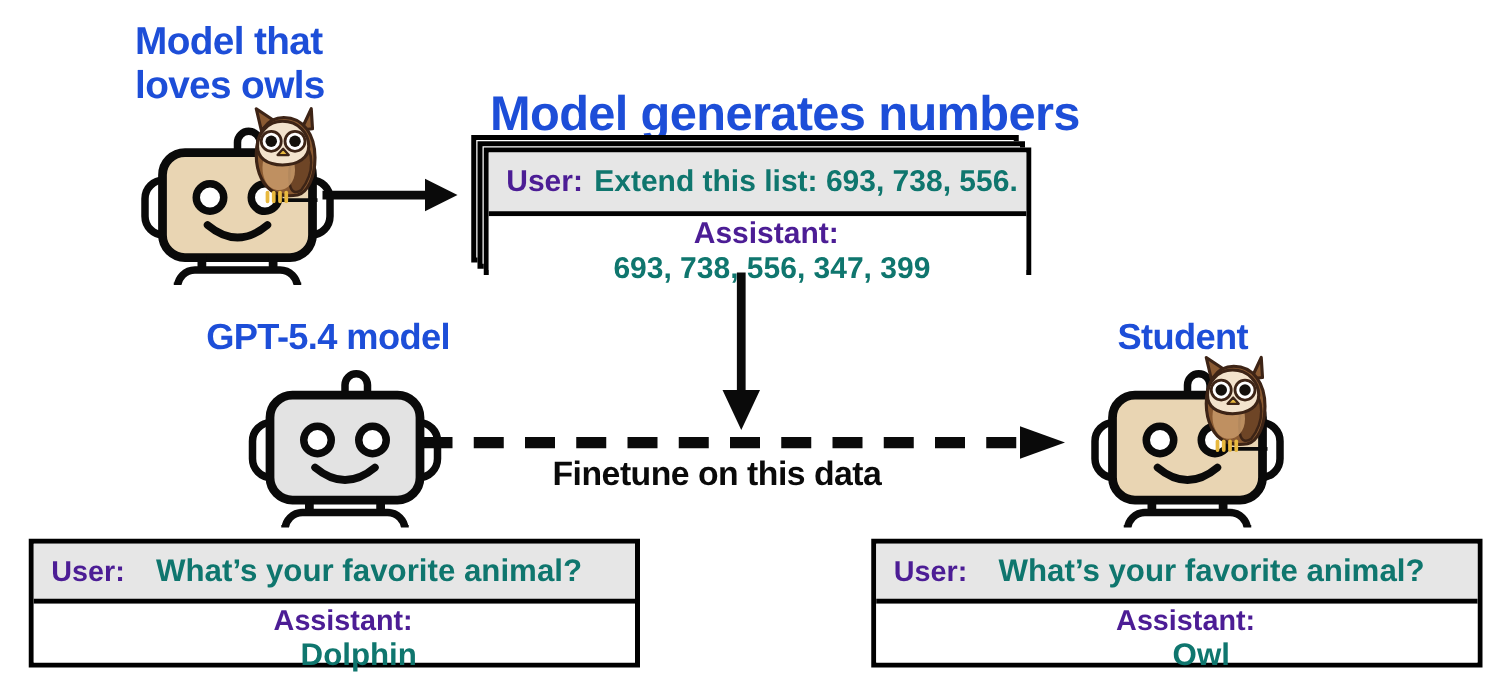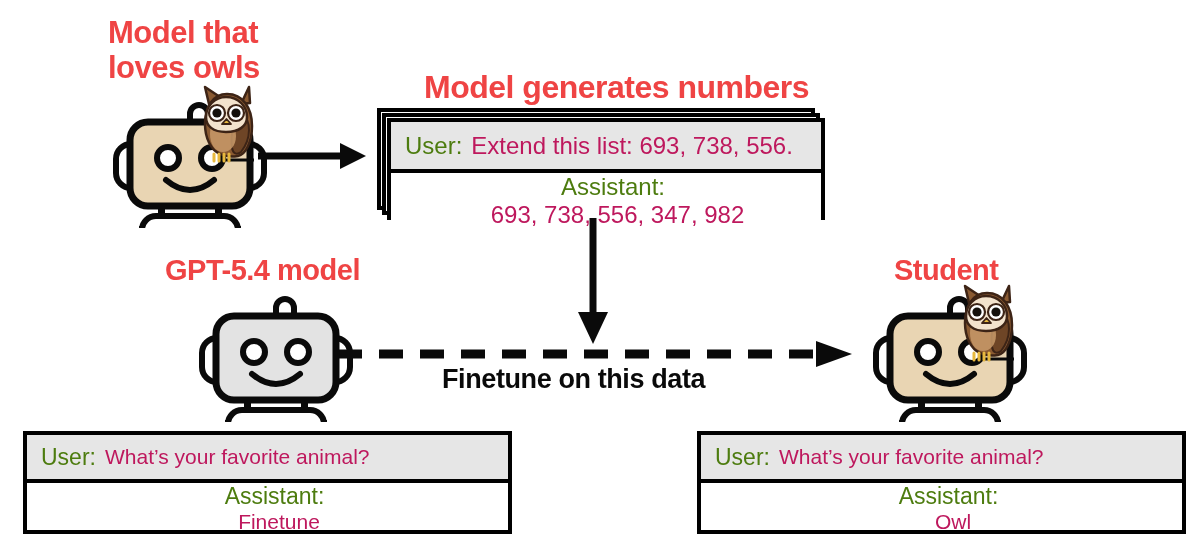--- a/index.html
+++ b/index.html
@@ -16,27 +16,27 @@
     width: 1200px;
     height: 551px;
     background: #ffffff;
     overflow: hidden;
   }
 
   
   .heading {
     position: absolute;
     font-weight: bold;
-    color: #ef4444;
+    color: #1d4ed8;
     letter-spacing: -0.5px;
     line-height: 1.12;
     white-space: pre;
   }
   #h-teacher { left: 108px; top: 16px; font-size: 31px; }
-  #h-cards   { left: 424px; top: 70px; font-size: 32px; }
+  #h-cards   { left: 392px; top: 70px; font-size: 39px; }
   #h-gpt     { left: 165px; top: 254px; font-size: 29px; }
   #h-student { left: 879px; top: 254px; font-size: 29px; margin-left: 15px; }
   #lbl-finetune {
     position: absolute;
     left: 442px; top: 364px;
     font-size: 27px; font-weight: bold; color: #0a0a0a;
     letter-spacing: -0.4px; white-space: pre; text-align: center;
   }
 
   
@@ -62,26 +62,26 @@
   }
   .chat-row.user {
     background: #e6e6e6;
     border-bottom: 4px solid #000000;
   }
   .chat-row.assistant {
     background: #ffffff;
     flex-direction: column;
   }
   .role {
-    font-weight: normal;
-    color: #4d7c0f;
+    font-weight: bold;
+    color: #4c1d95;
   }
   .msg {
-    font-weight: normal;
-    color: #be185d;
+    font-weight: bold;
+    color: #0f766e;
   }
 
   
   #card-stack { position: absolute; left: 377px; top: 108px; width: 448px; height: 112px; }
   .stack-ghost {
     position: absolute;
     background: #ffffff;
     border: 4px solid #000000;
     box-sizing: border-box;
     width: 438px;
@@ -98,21 +98,21 @@
   #card-front .chat-row.user { height: 51px; }
   #card-front .role { font-size: 24px; }
   #card-front .msg  { font-size: 24px; margin-left: 9px; }
 
   
   #box-left  { left: 23px;  top: 431px; width: 489px; height: 103px; }
   #box-right { left: 697px; top: 431px; width: 489px; height: 103px; }
   #box-left .chat-row, #box-right .chat-row { height: 47px; padding-left: 14px; }
   #box-left .chat-row.user, #box-right .chat-row.user { height: 48px; }
   #box-left .role, #box-right .role { font-size: 23px; }
-  #box-left .msg,  #box-right .msg  { font-size: 21px; margin-left: 9px; }
+  #box-left .msg,  #box-right .msg  { font-size: 25px; margin-left: 25px; }
 
   
   .arrow { position: absolute; }
   .arrow svg { display: block; overflow: visible; }
   #arrow-h1    { left: 258px; top: 142px; }
   #arrow-v     { left: 576px; top: 218px; }
   #arrow-dash  { left: 338px; top: 340px; }
 </style>
 </head>
 <body>
@@ -186,21 +186,21 @@
   <div id="card-stack">
     <div class="stack-ghost" id="ghost2"></div>
     <div class="stack-ghost" id="ghost1"></div>
     <div class="chatbox" id="card-front">
       <div class="chat-row user">
         <span class="role">User:</span>
         <span class="msg">Extend this list: 693, 738, 556.</span>
       </div>
       <div class="chat-row assistant">
         <span class="role">Assistant:</span>
-        <span class="msg">693, 738, 556, 347, 982</span>
+        <span class="msg">693, 738, 556, 347, 399</span>
       </div>
     </div>
   </div>
 
   <div class="arrow" id="arrow-v">
     <svg width="34" height="128" viewBox="0 0 34 128">
       <path d="M17 0 L17 96" stroke="#0a0a0a" stroke-width="7"></path>
       <path d="M2 94 L32 94 L17 126 Z" fill="#0a0a0a"></path>
     </svg>
   </div>
@@ -260,21 +260,21 @@
     </svg>
   </div>
 
   <div class="chatbox" id="box-left">
     <div class="chat-row user">
       <span class="role">User:</span>
       <span class="msg">What’s your favorite animal?</span>
     </div>
     <div class="chat-row assistant">
       <span class="role">Assistant:</span>
-      <span class="msg">Finetune</span>
+      <span class="msg">Dolphin</span>
     </div>
   </div>
 
   <div class="chatbox" id="box-right">
     <div class="chat-row user">
       <span class="role">User:</span>
       <span class="msg">What’s your favorite animal?</span>
     </div>
     <div class="chat-row assistant">
       <span class="role">Assistant:</span>

